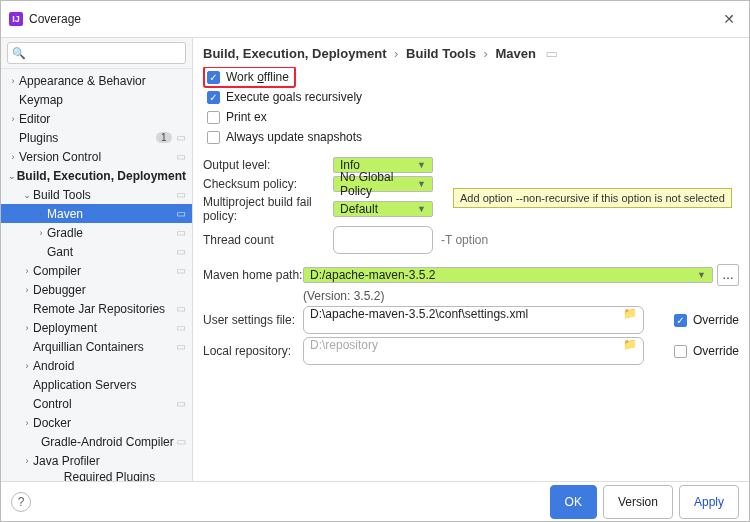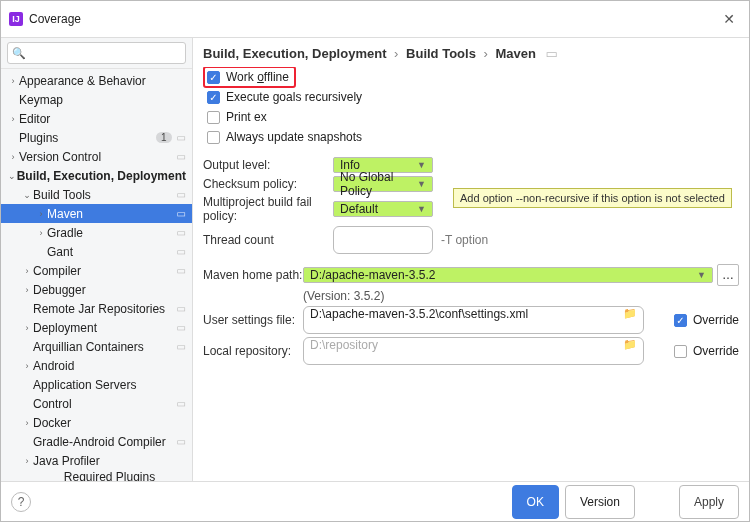--- a/index.html
+++ b/index.html
@@ -42,21 +42,21 @@
   .wide { flex: 1; }
   .browse { width: 22px; height: 22px; border: 1px solid #bbb; border-radius: 2px; background: #fff; margin-left: 4px; display:flex; align-items:center; justify-content:center; }
   .folder-icn { color:#a98e4a; font-size:11px; margin-left:auto; padding-left:6px;}
   .tooltip { position: absolute; left: 260px; top: 121px; background: #fcfcca; border: 1px solid #bcbc4b; padding: 3px 6px; font-size: 11px; color: #333; z-index: 20; }
   .disabled-txt { color: #aaa; }
   .footer { height: 40px; border-top: 1px solid #ddd; display: flex; align-items: center; padding: 0 10px; }
   .help { width: 20px; height: 20px; border: 1px solid #bbb; border-radius: 50%; display: flex; align-items: center; justify-content: center; font-size: 12px; color: #666; cursor: pointer;}
   .footer .btns { margin-left: auto; display: flex; gap: 6px; }
   .btn { height: 24px; border: 1px solid #bbb; border-radius: 4px; background: #fff; padding: 16px 14px; display: flex; align-items: center; cursor: pointer; font-size: 12px; }
   .btn.primary { background: #3e7be0; border-color: #3e7be0; color: #fff; }
-  .btn.disabled { color: #404040; margin-left: 38px; }
+  .btn.disabled { color: #1d4ed8; }
   .chk-label u { text-decoration: underline; }
 </style>
 </head>
 <body>
 
 <div class="dialog">
   <div class="titlebar">
     <div class="app-icon">IJ</div>
     <div class="title">Coverage</div>
     <div class="close">✕</div>
@@ -144,21 +144,21 @@
             <span class="lbl">Application Servers</span>
           </div>
           <div class="tree-item" style="padding-left: 32px;">
             <span class="lbl">Control</span>
             <span class="mapmark">▭</span>
           </div>
           <div class="tree-item" style="padding-left: 20px;">
             <span class="arrow">›</span>
             <span class="lbl">Docker</span>
           </div>
-          <div class="tree-item" style="padding-left: 32px;">
+          <div class="tree-item" style="padding-left: 40px;">
             <span class="lbl">Gradle-Android Compiler</span>
             <span class="mapmark">▭</span>
           </div>
           <div class="tree-item" style="padding-left: 20px;">
             <span class="arrow">›</span>
             <span class="lbl">Java Profiler</span>
           </div>
           <div class="tree-item" style="padding-left: 32px; flex-direction: column;">
             <span class="lbl">Required Plugins</span>
             <span class="mapmark">▭</span>

